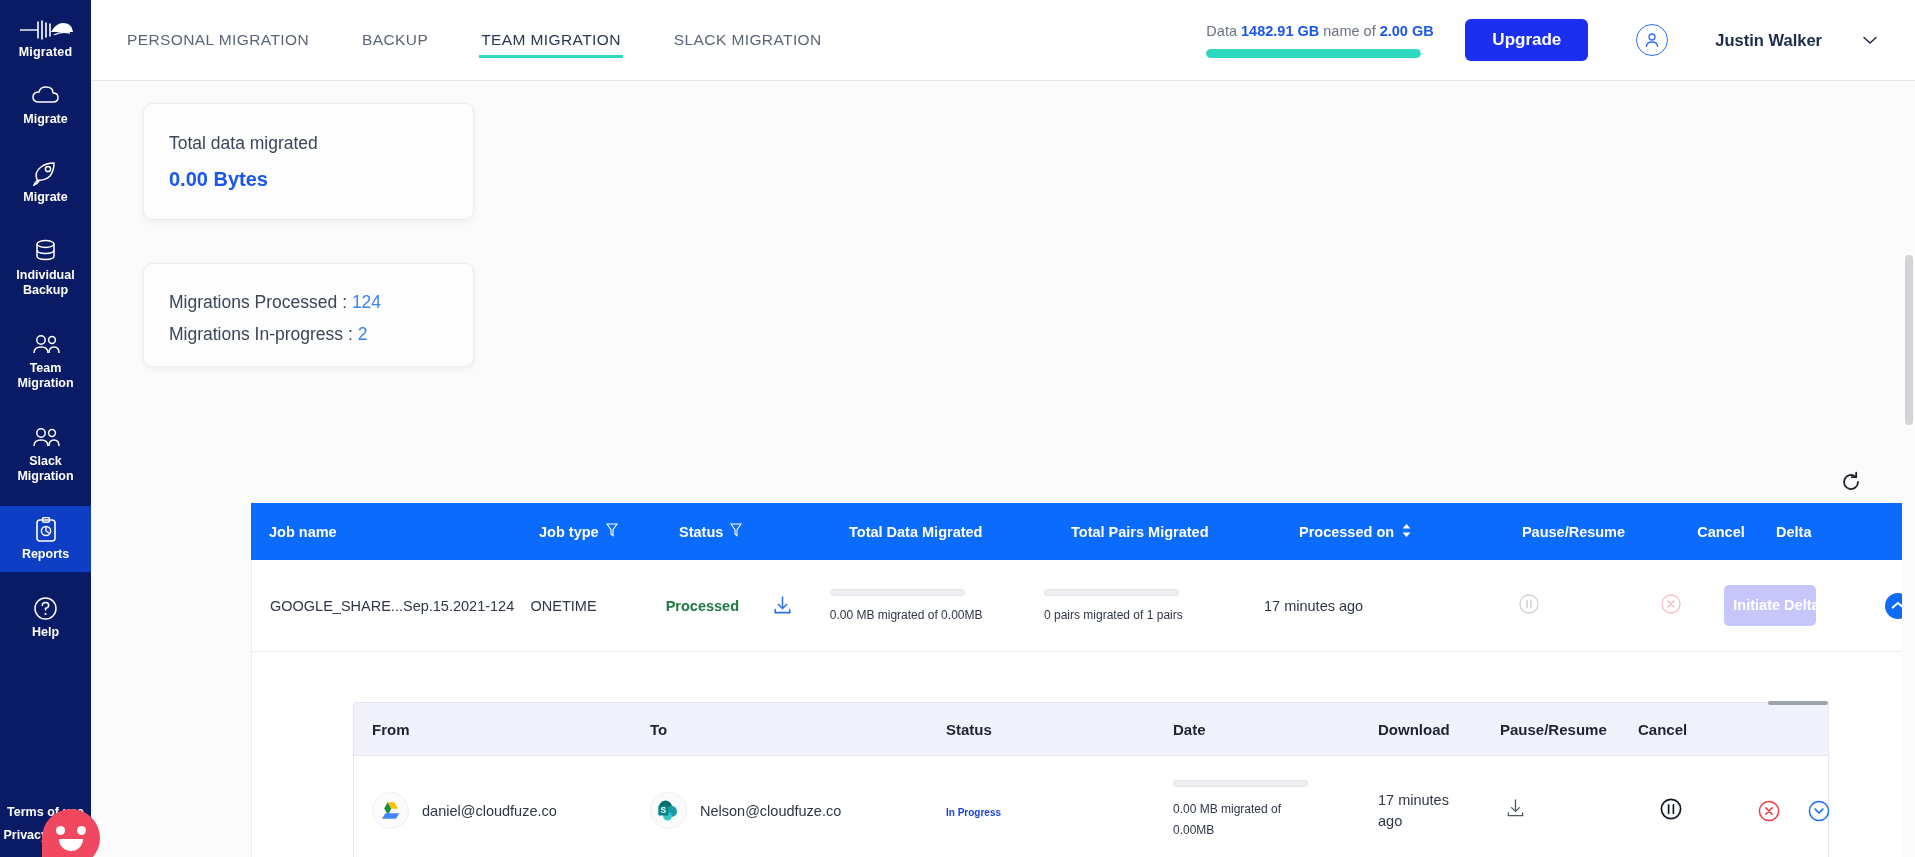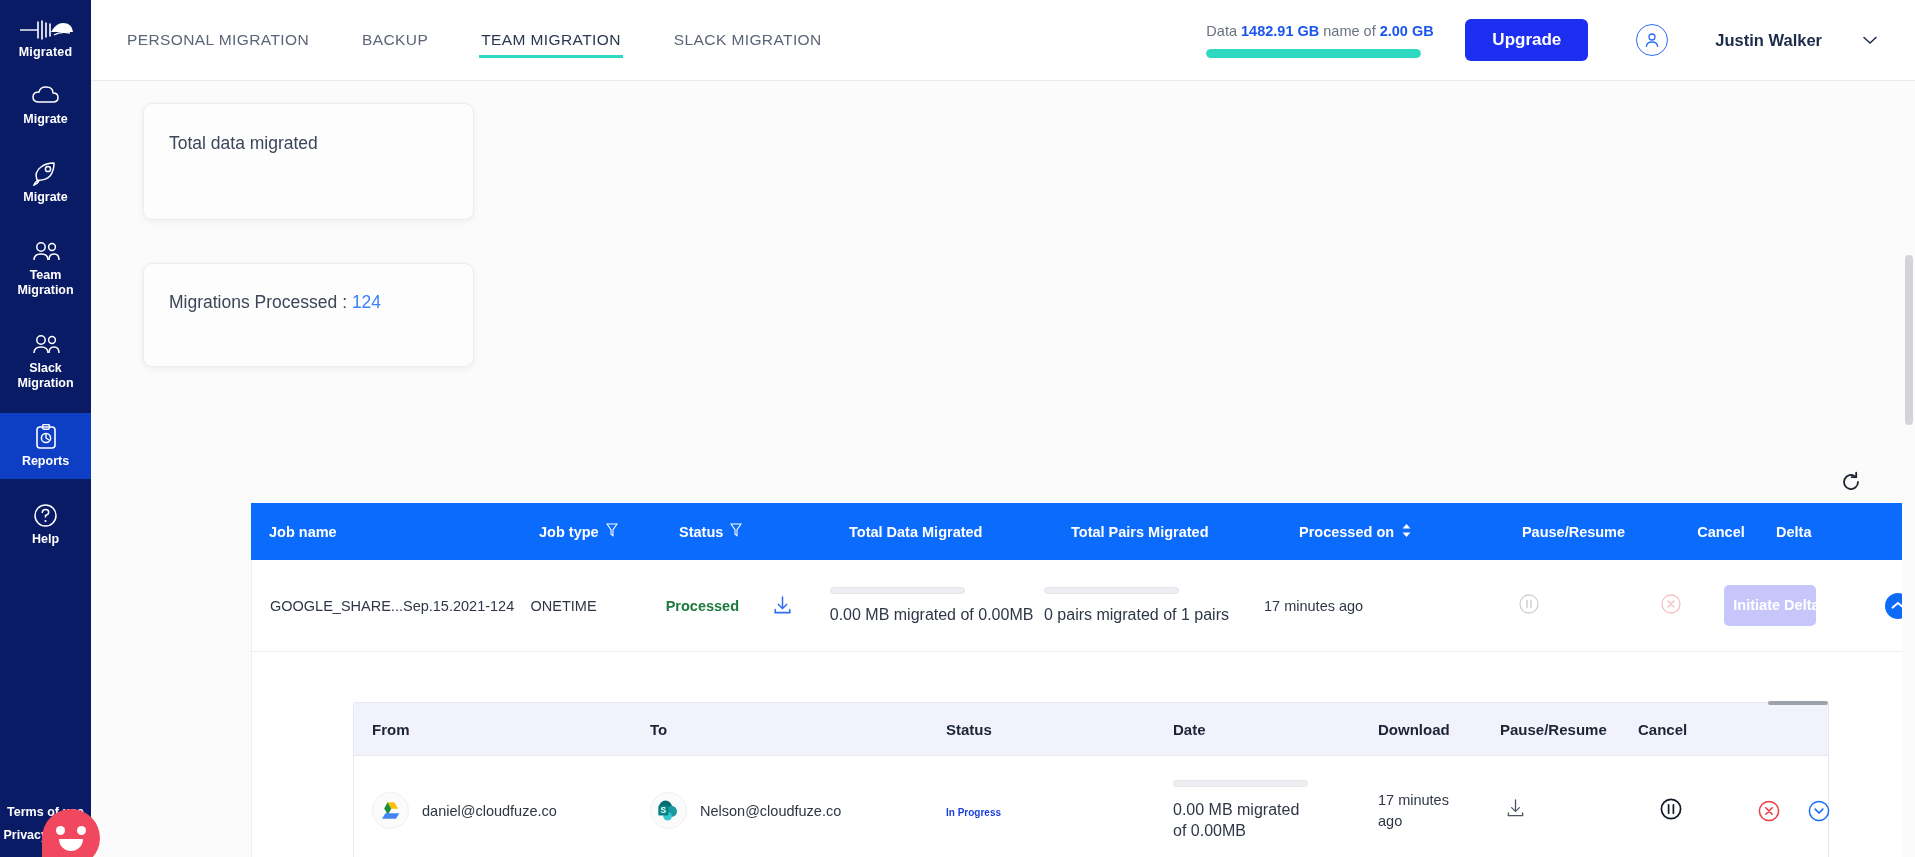--- a/index.html
+++ b/index.html
@@ -136,21 +136,21 @@
   .c-pairs { width: 228px; }
   .c-proc  { width: 182px; }
   .c-pause { width: 185px; text-align:center;}
   .c-cancel{ width: 110px; text-align:center;}
   .c-delta { width: 150px; }
 
   .status-processed { color: #1d7a3f; font-weight: 700; font-size: 14.5px; }
   .status-inprogress { color: #1a3fe0; font-weight: 700; font-size: 10px; }
 
   .progress-line { width: 135px; height: 7px; border-radius: 4px; background: #eceef1; border: 1px solid #e2e4e8; }
-  .progress-cap { margin-top: 12px; font-size: 16px; color: #2f3746; }
+  .progress-cap { margin-top: 12px; font-size: 12px; color: #2f3746; }
 
   .icon-btn { background: none; border: none; cursor: pointer; padding: 0; display:inline-flex; }
   .muted { opacity: .33; }
 
   .delta-btn {
     background: #c7c6fb; color: #ffffff; border: none; border-radius: 5px;
     font-family: inherit; font-size: 14.5px; font-weight: 600;
     width: 92px; height: 41px; overflow: hidden; white-space: nowrap;
     text-align: center; line-height: 41px; cursor: pointer;
     padding: 0 9px;
@@ -235,20 +235,30 @@
       <div class="ico">
         <svg width="27" height="25" viewBox="0 0 27 25">
           <path d="M5 19 q-3 -8 4 -13 q5 -4 13 -4 q0 8 -4 13 q-5 5 -13 4 z" fill="none" stroke="#fff" stroke-width="1.5" stroke-linejoin="round"></path>
           <circle cx="16" cy="8" r="2.6" fill="none" stroke="#fff" stroke-width="1.5"></circle>
           <path d="M6 19 q-3 2 -4 5 q3 -1 5 -4" fill="none" stroke="#fff" stroke-width="1.5"></path>
         </svg>
       </div>
       <div class="lbl">Migrate</div>
     </div>
 
+    <div class="nav-item">
+      <div class="ico">
+        <svg width="23" height="24" viewBox="0 0 23 24">
+          <ellipse cx="11.5" cy="5" rx="8.5" ry="3.4" fill="none" stroke="#fff" stroke-width="1.5"></ellipse>
+          <path d="M3 5 v6 q0 3.4 8.5 3.4 q8.5 0 8.5 -3.4 v-6" fill="none" stroke="#fff" stroke-width="1.5"></path>
+          <path d="M3 11 v6 q0 3.4 8.5 3.4 q8.5 0 8.5 -3.4 v-6" fill="none" stroke="#fff" stroke-width="1.5"></path>
+        </svg>
+      </div>
+      <div class="lbl">Individual Backup</div>
+    </div>
 
     <div class="nav-item">
       <div class="ico">
         <svg width="30" height="20" viewBox="0 0 30 20">
           <circle cx="10" cy="6" r="4.2" fill="none" stroke="#fff" stroke-width="1.5"></circle>
           <path d="M3 19 q0 -6 7 -6 q7 0 7 6" fill="none" stroke="#fff" stroke-width="1.5"></path>
           <circle cx="21" cy="6" r="3.4" fill="none" stroke="#fff" stroke-width="1.5"></circle>
           <path d="M18 19 q0 -6 5 -6 q5 0 5 6" fill="none" stroke="#fff" stroke-width="1.5"></path>
         </svg>
       </div>
@@ -348,28 +358,33 @@
             </svg>
         </div>
       </div>
     </header>
 
     <div class="content">
 
       <div class="card" id="card-total">
         <div class="card-inner">
           <div class="card-label">Total data migrated</div>
+          <div class="card-value">0.00 Bytes</div>
         </div>
       </div>
 
       <div class="card" id="card-counts">
         <div class="card-inner" style="padding-top:22px;">
           <div class="count-line">
             <span>Migrations Processed :</span>
             <b>124</b>
+          </div>
+          <div class="count-line">
+            <span>Migrations In-progress :</span>
+            <b>2</b>
           </div>
         </div>
       </div>
 
       <div class="refresh-wrap">
         <svg width="22" height="22" viewBox="0 0 22 22">
           <path d="M18 11 a7 7 0 1 1 -2.6 -5.4" fill="none" stroke="#1f2430" stroke-width="1.8" stroke-linecap="round"></path>
           <path d="M16.2 1.6 L16.2 6.2 L11.7 6.2" fill="none" stroke="#1f2430" stroke-width="1.8" stroke-linecap="round" stroke-linejoin="round"></path>
         </svg>
       </div>

